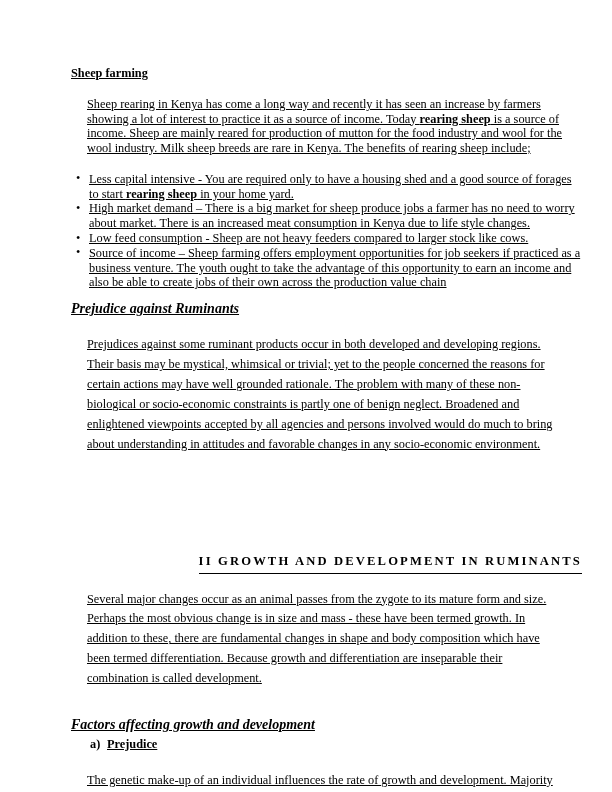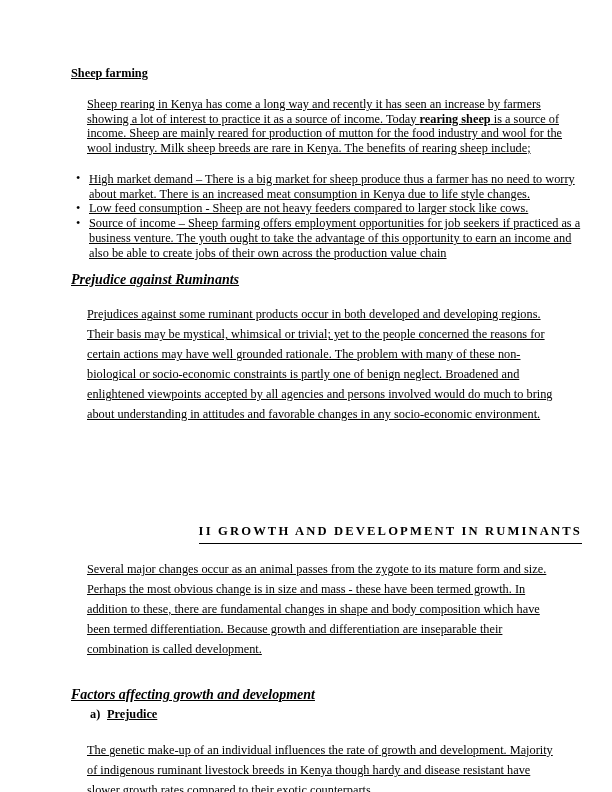--- a/index.html
+++ b/index.html
@@ -116,21 +116,22 @@
 </head>
 <body>
 
 <div class="page">
 
   <h2 class="h-bold">Sheep farming</h2>
 
   <p class="p-tight"><span>Sheep rearing in Kenya has come a long way and recently it has seen an increase by farmers showing a lot of interest to practice it as a source of income. Today </span><b>rearing sheep</b><span> is a source of income. Sheep are mainly reared for production of mutton for the food industry and wool for the wool industry. Milk sheep breeds are rare in Kenya. The benefits of rearing sheep include;</span></p>
 
   <ul class="bullets">
-    <li><span>High market demand – There is a big market for sheep produce thus a farmer has no need to worry about market. There is an increased meat consumption in Kenya due to life style changes.</span></li>
+    <li><span>Less capital intensive - You are required only to have a housing shed and a good source of forages to start </span><b>rearing sheep</b><span> in your home yard.</span></li>
+    <li><span>High market demand – There is a big market for sheep produce jobs a farmer has no need to worry about market. There is an increased meat consumption in Kenya due to life style changes.</span></li>
     <li><span>Low feed consumption - Sheep are not heavy feeders compared to larger stock like cows.</span></li>
     <li><span>Source of income – Sheep farming offers employment opportunities for job seekers if practiced as a business venture. The youth ought to take the advantage of this opportunity to earn an income and also be able to create jobs of their own across the production value chain</span></li>
   </ul>
 
   <div class="gap-small"></div>
 
   <h3 class="h-bold-italic">Prejudice against Ruminants</h3>
 
   <p class="p-loose">Prejudices against some ruminant products occur in both developed and developing regions. Their basis may be mystical, whimsical or trivial; yet to the people concerned the reasons for certain actions may have well grounded rationale. The problem with many of these non-biological or socio-economic constraints is partly one of benign neglect. Broadened and enlightened viewpoints accepted by all agencies and persons involved would do much to bring about understanding in attitudes and favorable changes in any socio-economic environment.</p>
 

